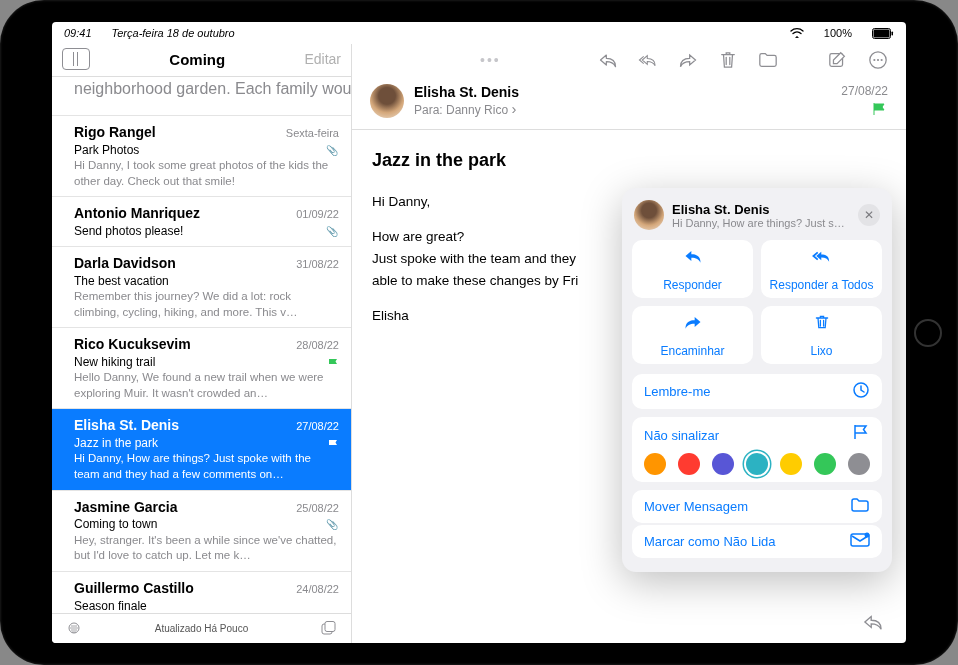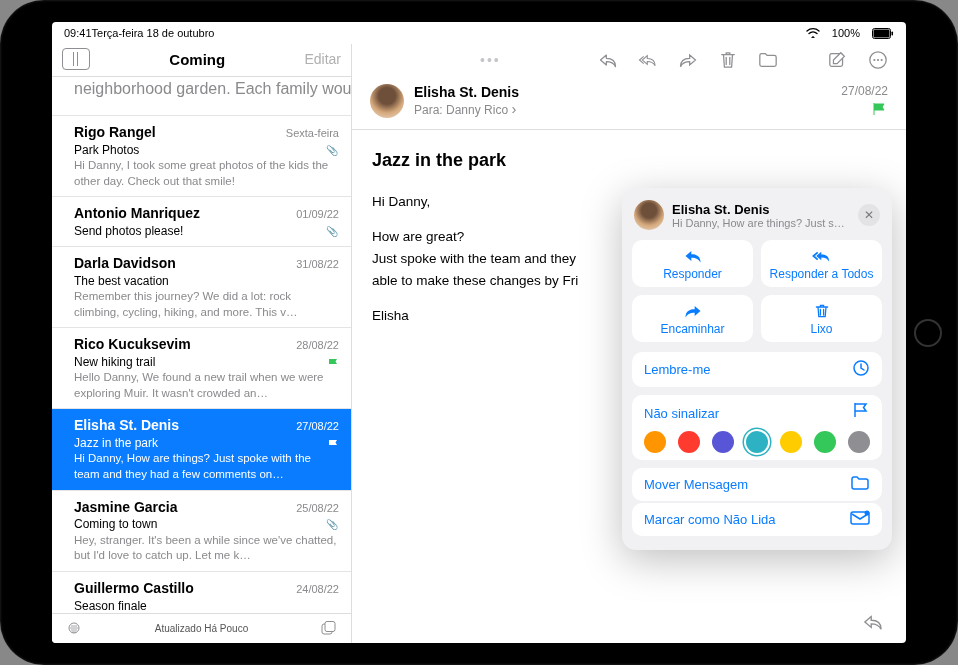--- a/index.html
+++ b/index.html
@@ -45,22 +45,22 @@
   .status-bar {
     height: 22px;
     display: flex;
     justify-content: space-between;
     align-items: center;
     padding: 0 12px;
     font-size: 11px;
     font-weight: 500;
     color: #000;
   }
-  .status-left { display: flex; align-items: flex-end; gap: 0; }
-  .status-right { display: flex; gap: 12px; }
+  .status-left { display: flex; align-items: flex-end; gap: 20px; font-style: italic; }
+  .status-right { display: flex; gap: 20px; }
   .wifi-icon, .battery-icon { display: inline-flex; align-items: center; }
   .app {
     flex: 1;
     display: flex;
     position: relative;
     overflow: hidden;
   }
   .sidebar {
     width: 300px;
     border-right: 1px solid #ddd;
@@ -202,21 +202,21 @@
   .pop-btn {
     background: #fff;
     border-radius: 10px;
     padding: 8px 6px 6px;
     text-align: center;
     color: #0a7cff;
     font-size: 12px;
     display: flex;
     flex-direction: column;
     align-items: center;
-    gap: 3px;
+    gap: 14px;
     cursor: pointer;
   }
   .pop-btn svg { width: 20px; height: 16px; }
   .pop-row {
     background: #fff;
     border-radius: 10px;
     padding: 7px 12px;
     color: #0a7cff;
     display: flex;
     justify-content: space-between;

